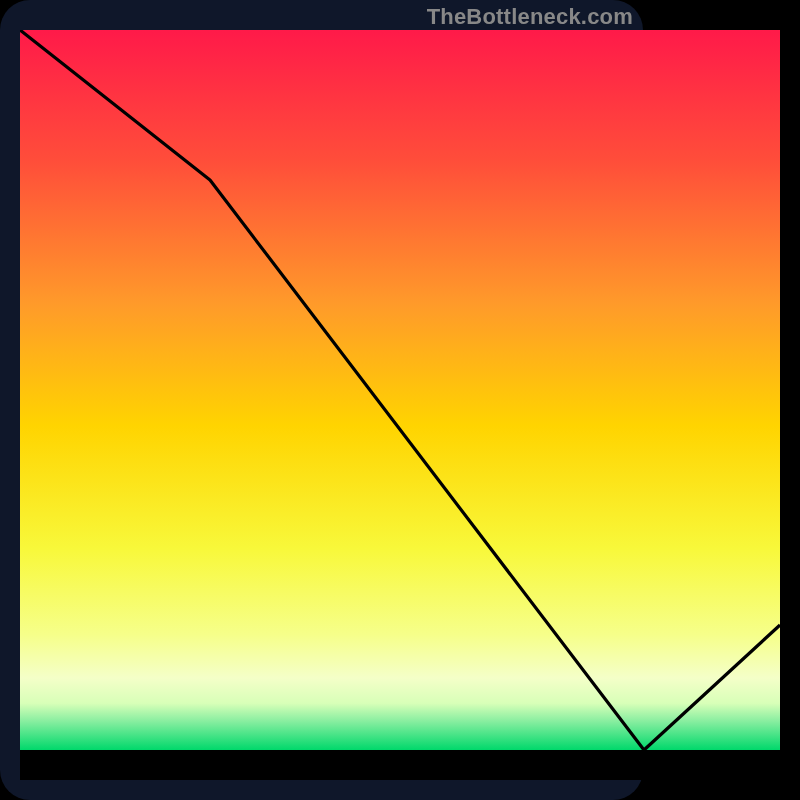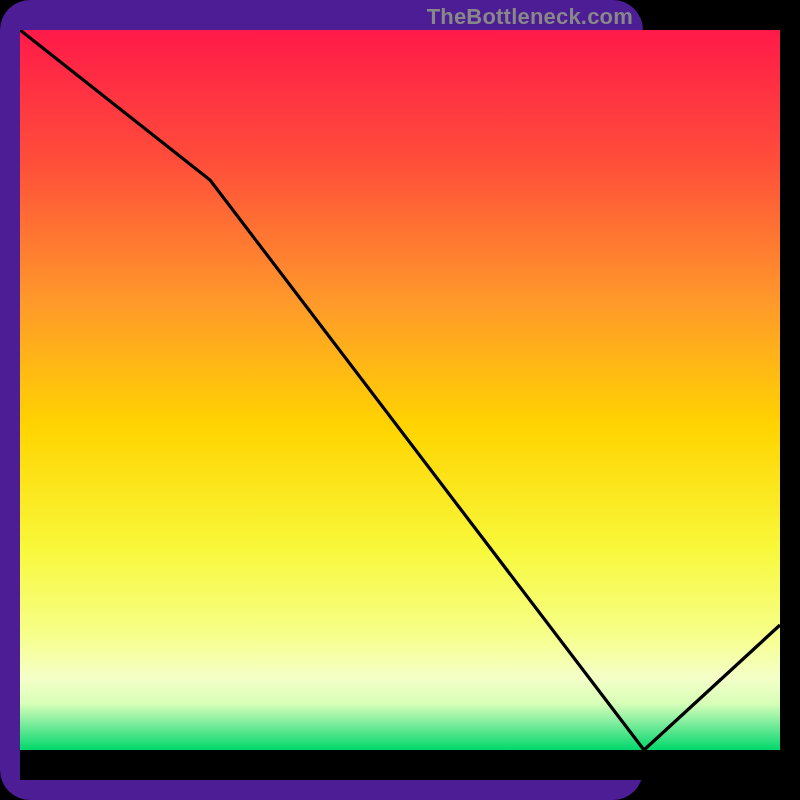--- a/index.html
+++ b/index.html
@@ -8,21 +8,21 @@
     background: #000;
     width: 800px;
     height: 800px;
     overflow: hidden;
     font-family: Arial, Helvetica, sans-serif;
   }
   .wrap {
     position: relative;
     width: 643px;
     height: 800px;
-    background: #4c1d95;
+    background: #0f172a;
     border-radius: 30px;
   }
   .attribution {
     position: absolute;
     top: 4px;
     right: 10px;
     color: #888;
     font-size: 22px;
     font-weight: bold;
     letter-spacing: 0.2px;

